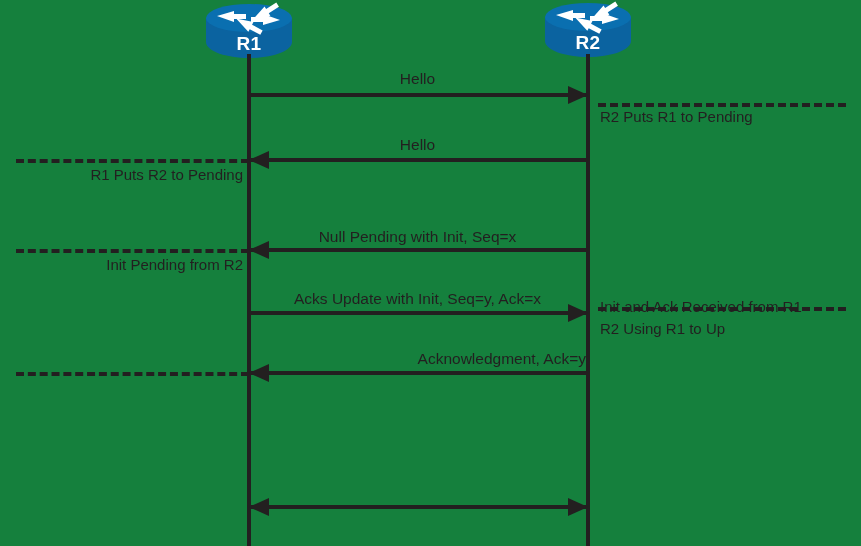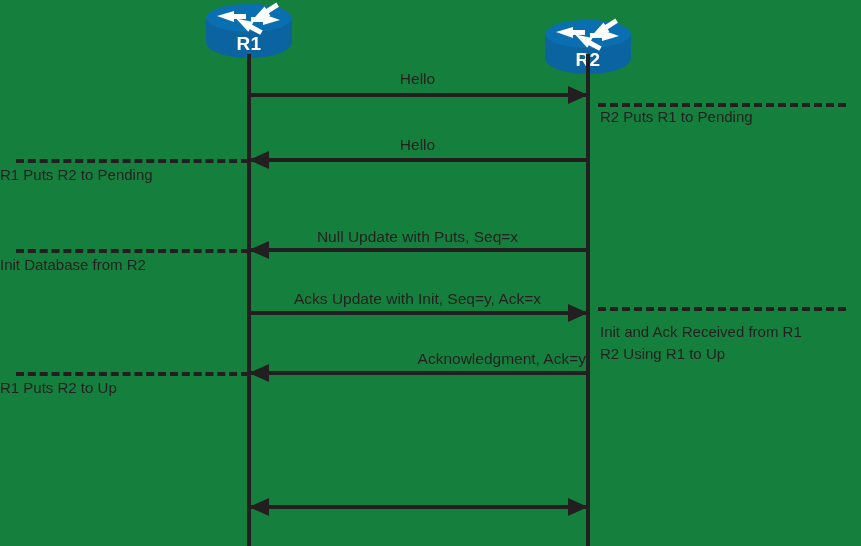--- a/index.html
+++ b/index.html
@@ -16,21 +16,21 @@
     height: 546px;
     background: #15803d;
     overflow: hidden;
   }
   .node {
     position: absolute;
     width: 90px;
     height: 58px;
   }
   .node-r1 { left: 204px; top: 2px; }
-  .node-r2 { left: 543px; top: 18px; }
+  .node-r2 { left: 543px; top: 1px; }
   .node svg { display: block; width: 90px; height: 58px; }
   .node-label {
     position: absolute;
     left: 0;
     top: 31px;
     width: 90px;
     text-align: center;
     font-size: 19px;
     font-weight: bold;
     color: #ffffff;
@@ -96,20 +96,21 @@
   .note-text {
     position: absolute;
     font-size: 15px;
     color: #231f20;
     line-height: 22px;
     white-space: nowrap;
   }
   .note-text.left-side {
     left: 0px;
     width: 243px;
+    text-align: right;
   }
   .note-text.right-side {
     left: 600px;
     width: 261px;
     text-align: left;
   }
   .note-text div { display: block; }
 </style>
 </head>
 <body>
@@ -158,45 +159,44 @@
 
   <div class="msg-label" style="top:134px;">Hello</div>
   <div class="msg-line" style="top:158px;"></div>
   <div class="arrowhead left" style="top:151px;"></div>
 
   <div class="note-dash left-side" style="top:159px;"></div>
   <div class="note-text left-side" style="top:164px;">
     <div>R1 Puts R2 to Pending</div>
   </div>
 
-  <div class="msg-label" style="top:226px;">Null Update with Puts, Seq=x</div>
+  <div class="msg-label" style="top:226px;">Null Pending with Init, Seq=x</div>
   <div class="msg-line" style="top:248px;"></div>
   <div class="arrowhead left" style="top:241px;"></div>
 
   <div class="note-dash left-side" style="top:249px;"></div>
   <div class="note-text left-side" style="top:254px;">
-    <div>Init Database from R2</div>
+    <div>Init Pending from R2</div>
   </div>
 
   <div class="msg-label" style="top:288px;">Acks Update with Init, Seq=y, Ack=x</div>
   <div class="msg-line" style="top:311px;"></div>
   <div class="arrowhead right" style="top:304px;"></div>
 
   <div class="note-dash right-side" style="top:307px;"></div>
-  <div class="note-text right-side" style="top:321px;">
+  <div class="note-text right-side" style="top:296px;">
     <div>Init and Ack Received from R1</div>
     <div>R2 Using R1 to Up</div>
   </div>
 
   <div class="msg-label" style="top:348px;text-align:right;">Acknowledgment, Ack=y</div>
   <div class="msg-line" style="top:371px;"></div>
   <div class="arrowhead left" style="top:364px;"></div>
 
   <div class="note-dash left-side" style="top:372px;"></div>
   <div class="note-text left-side" style="top:377px;">
-    <div>R1 Puts R2 to Up</div>
   </div>
 
   <div class="msg-line" style="top:505px;"></div>
   <div class="arrowhead right" style="top:498px;"></div>
   <div class="arrowhead left" style="top:498px;"></div>
 
 </div>
 
 </body></html>

